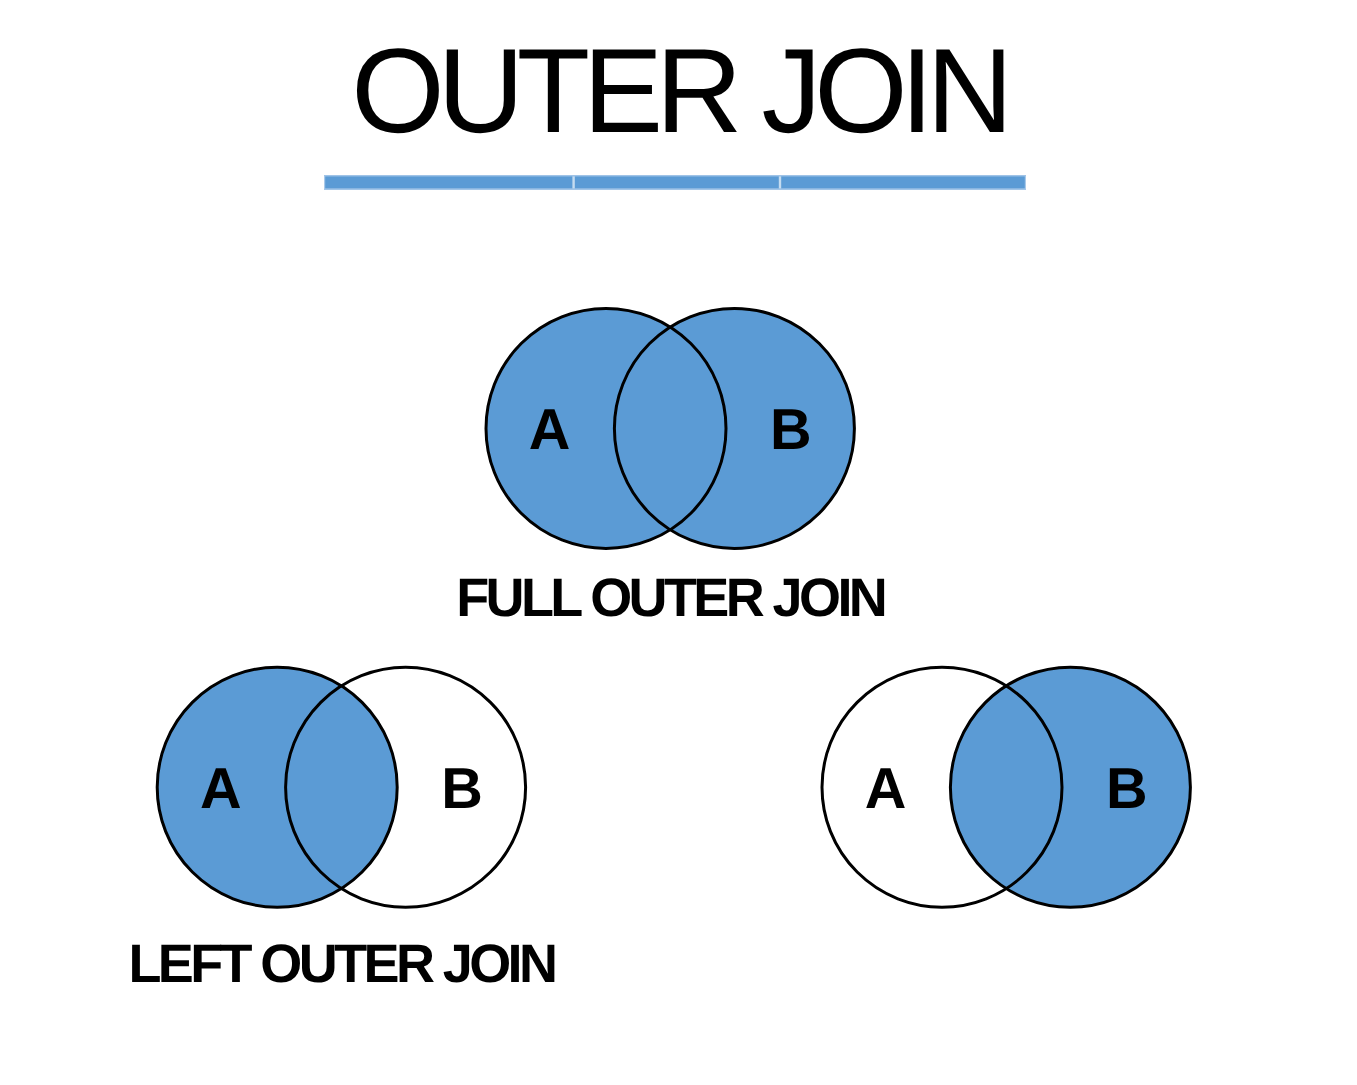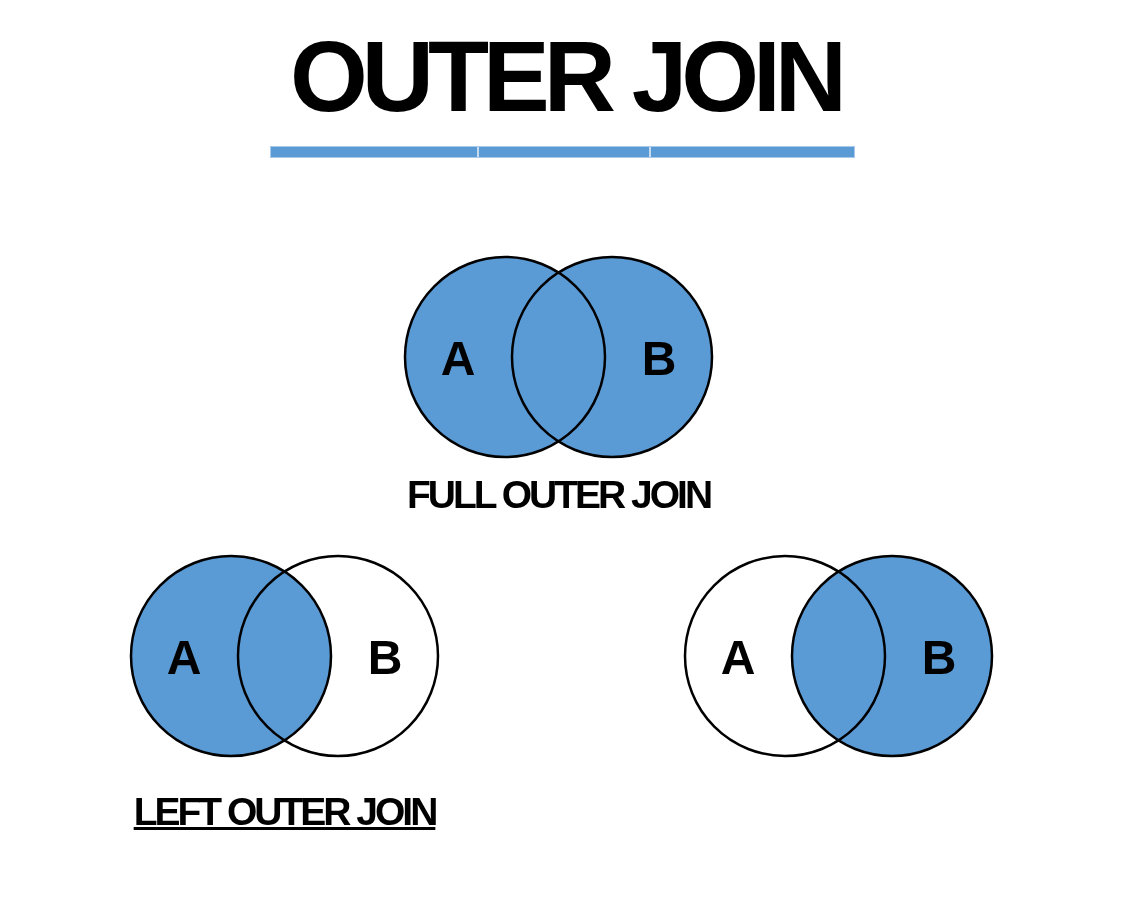--- a/index.html
+++ b/index.html
@@ -11,21 +11,21 @@
   body{
     font-family:"Liberation Sans","DejaVu Sans",sans-serif;
     width:1131px;height:904px;position:relative;overflow:hidden;
   }
   .canvas{position:absolute;inset:0;background:#ffffff;}
 
   
   .title{
     position:absolute;top:24px;left:0;width:1131px;
     text-align:center;
-    font-size:100px;font-weight:700;letter-spacing:-6px;
+    font-size:100px;font-weight:400;letter-spacing:-6px;
     line-height:1.05;color:var(--ink);
     white-space:nowrap;
   }
   .underline{
     position:absolute;left:270px;top:146px;width:585px;height:12px;
     background:var(--blue);
     border:1px solid #a9c9e9;
   }
   .underline .seg-divider{
     position:absolute;top:0;bottom:0;width:2px;
@@ -37,29 +37,29 @@
   
   .venn{position:absolute;width:313px;height:300px;}
   .venn svg{position:absolute;left:0;top:0;display:block;}
   .venn-letter{
     font-family:"Liberation Sans","DejaVu Sans",sans-serif;
     font-size:48px;font-weight:700;fill:var(--ink);
   }
   .venn-label{
     position:absolute;left:50%;transform:translateX(-50%);
     white-space:nowrap;
-    font-size:39px;font-weight:700;letter-spacing:-3px;
+    font-size:45px;font-weight:700;letter-spacing:-3px;
     color:var(--ink);line-height:1;
   }
   #venn-full{left:402px;top:254px;}
   #venn-left{left:128px;top:553px;}
   #venn-right{left:682px;top:553px;}
   #venn-full .venn-label{top:221px;}
   #venn-left .venn-label,
-  #venn-right .venn-label{top:239px;text-decoration:underline;}
+  #venn-right .venn-label{top:227px;}
 </style>
 </head>
 <body>
 
 <div class="canvas">
 
   <h1 class="title">OUTER JOIN</h1>
 
   <div class="underline">
     <span class="seg-divider d1"></span>

